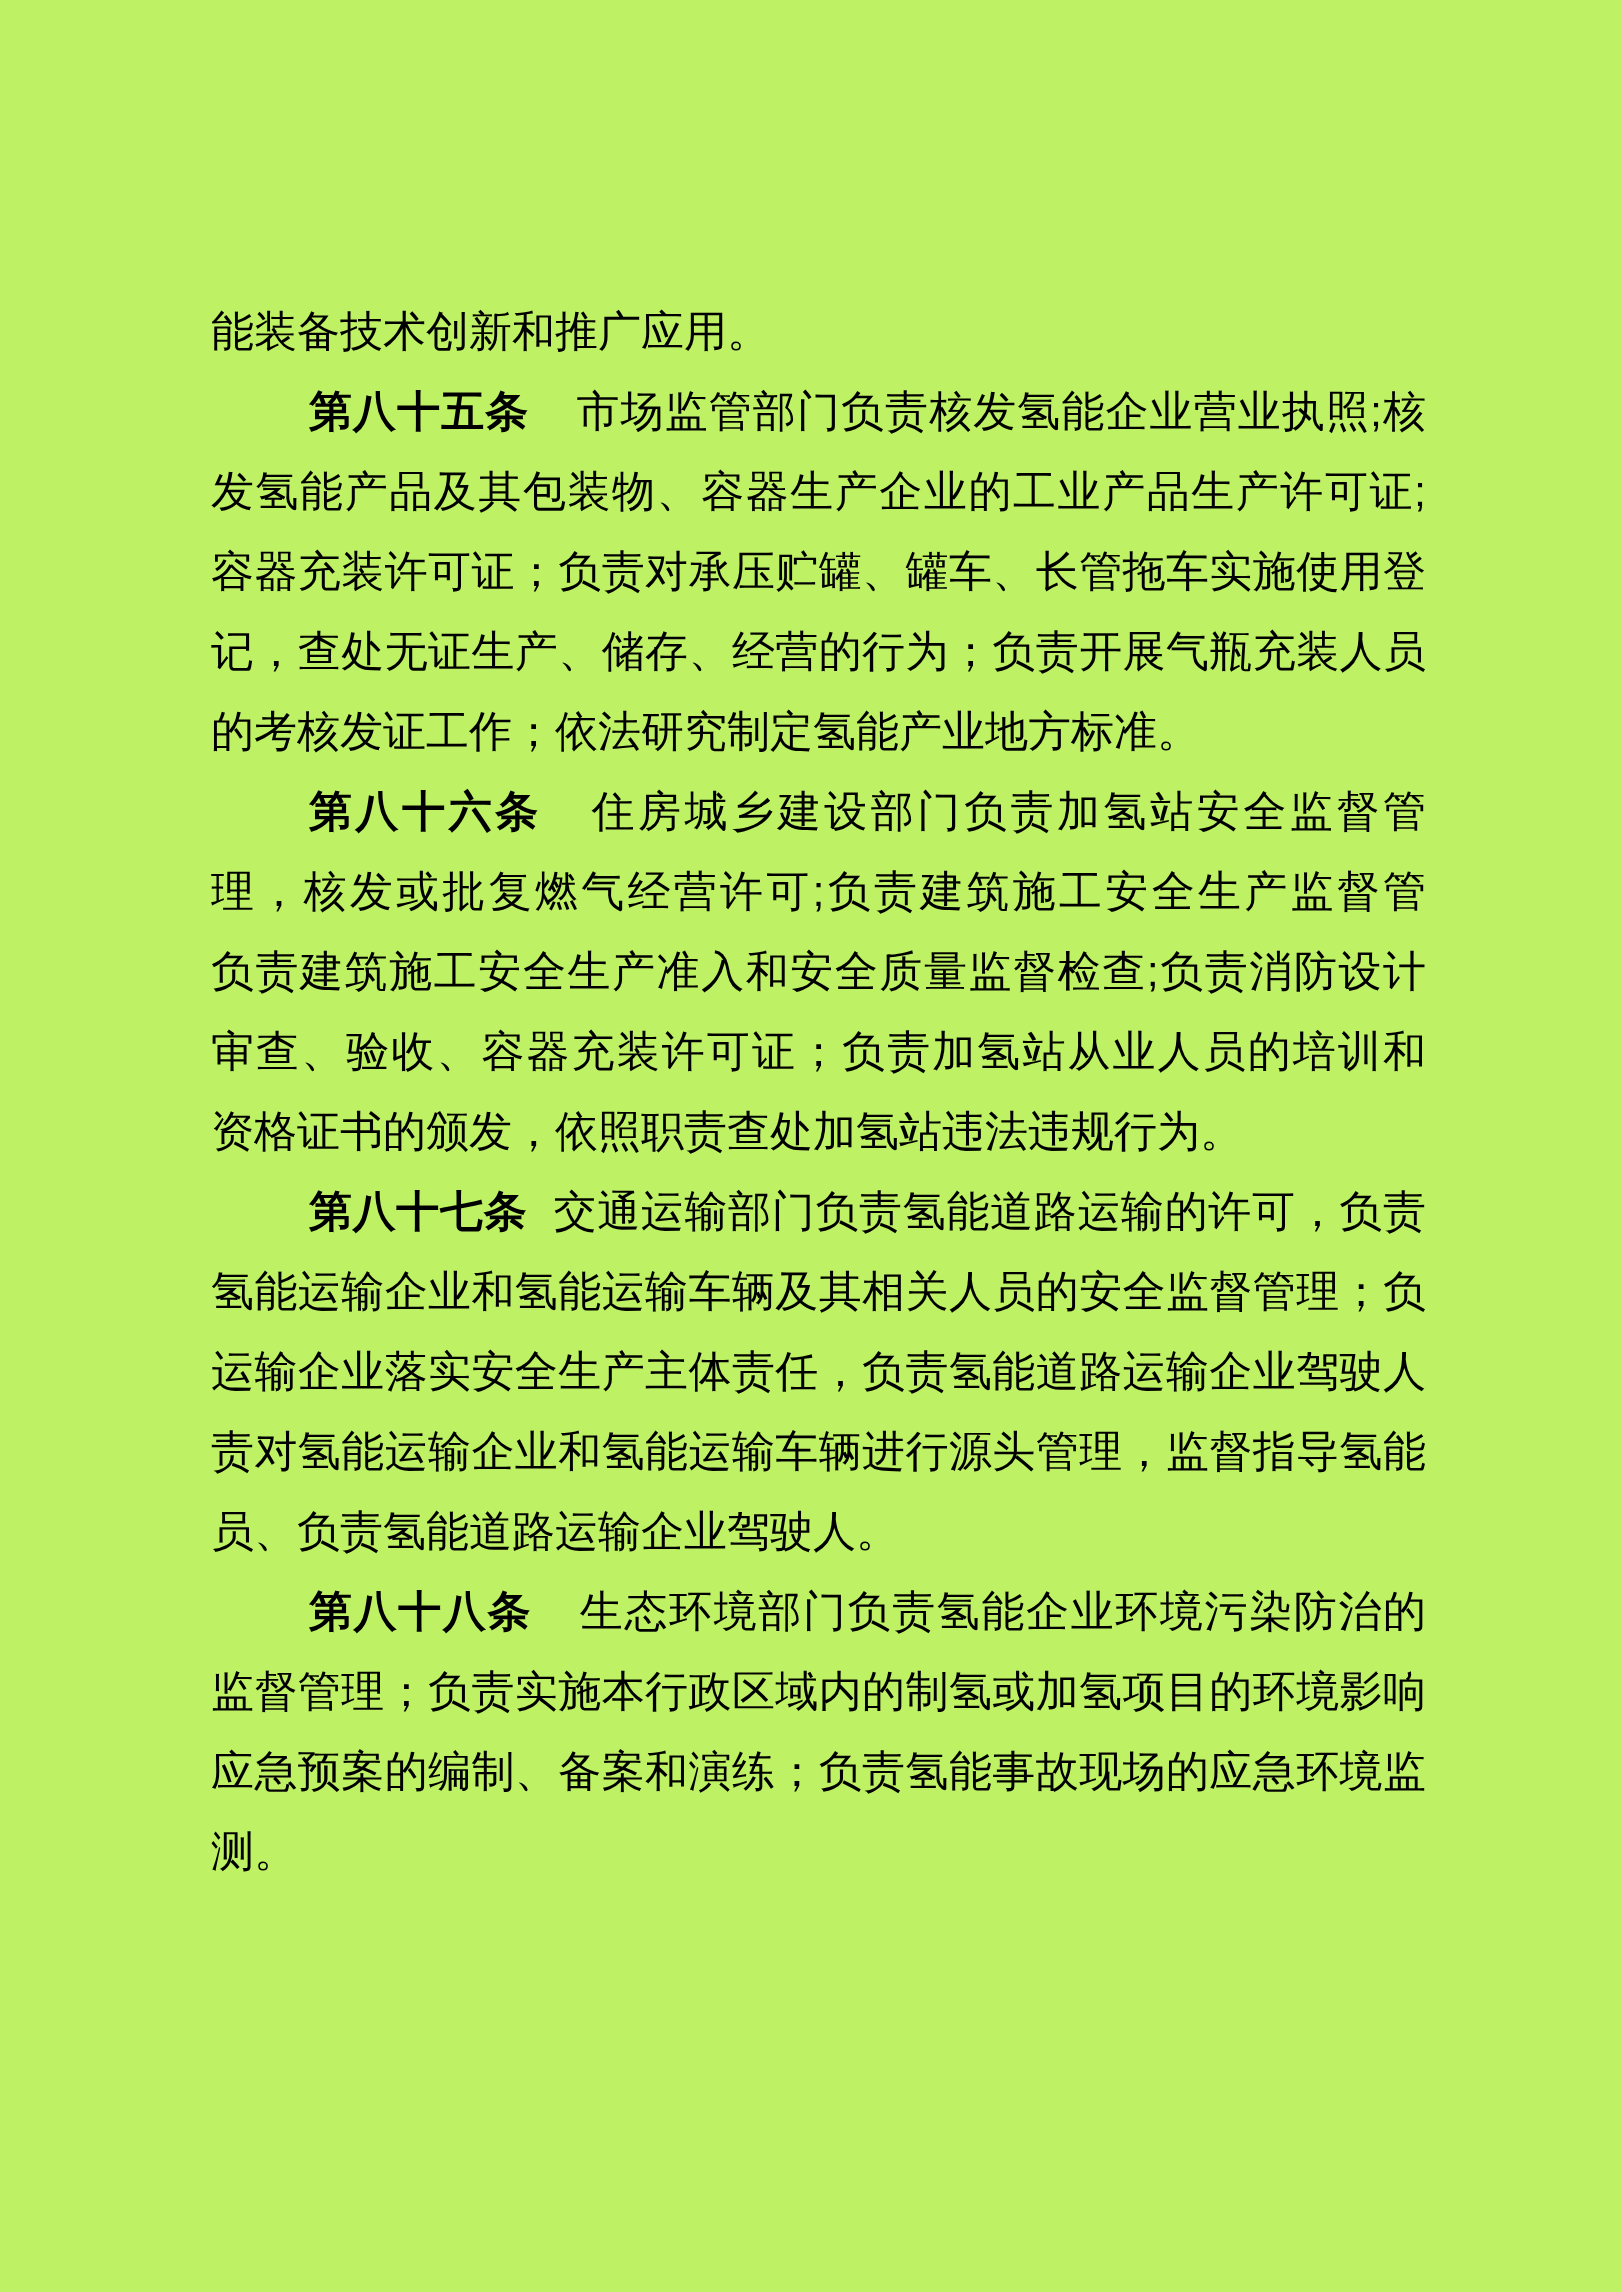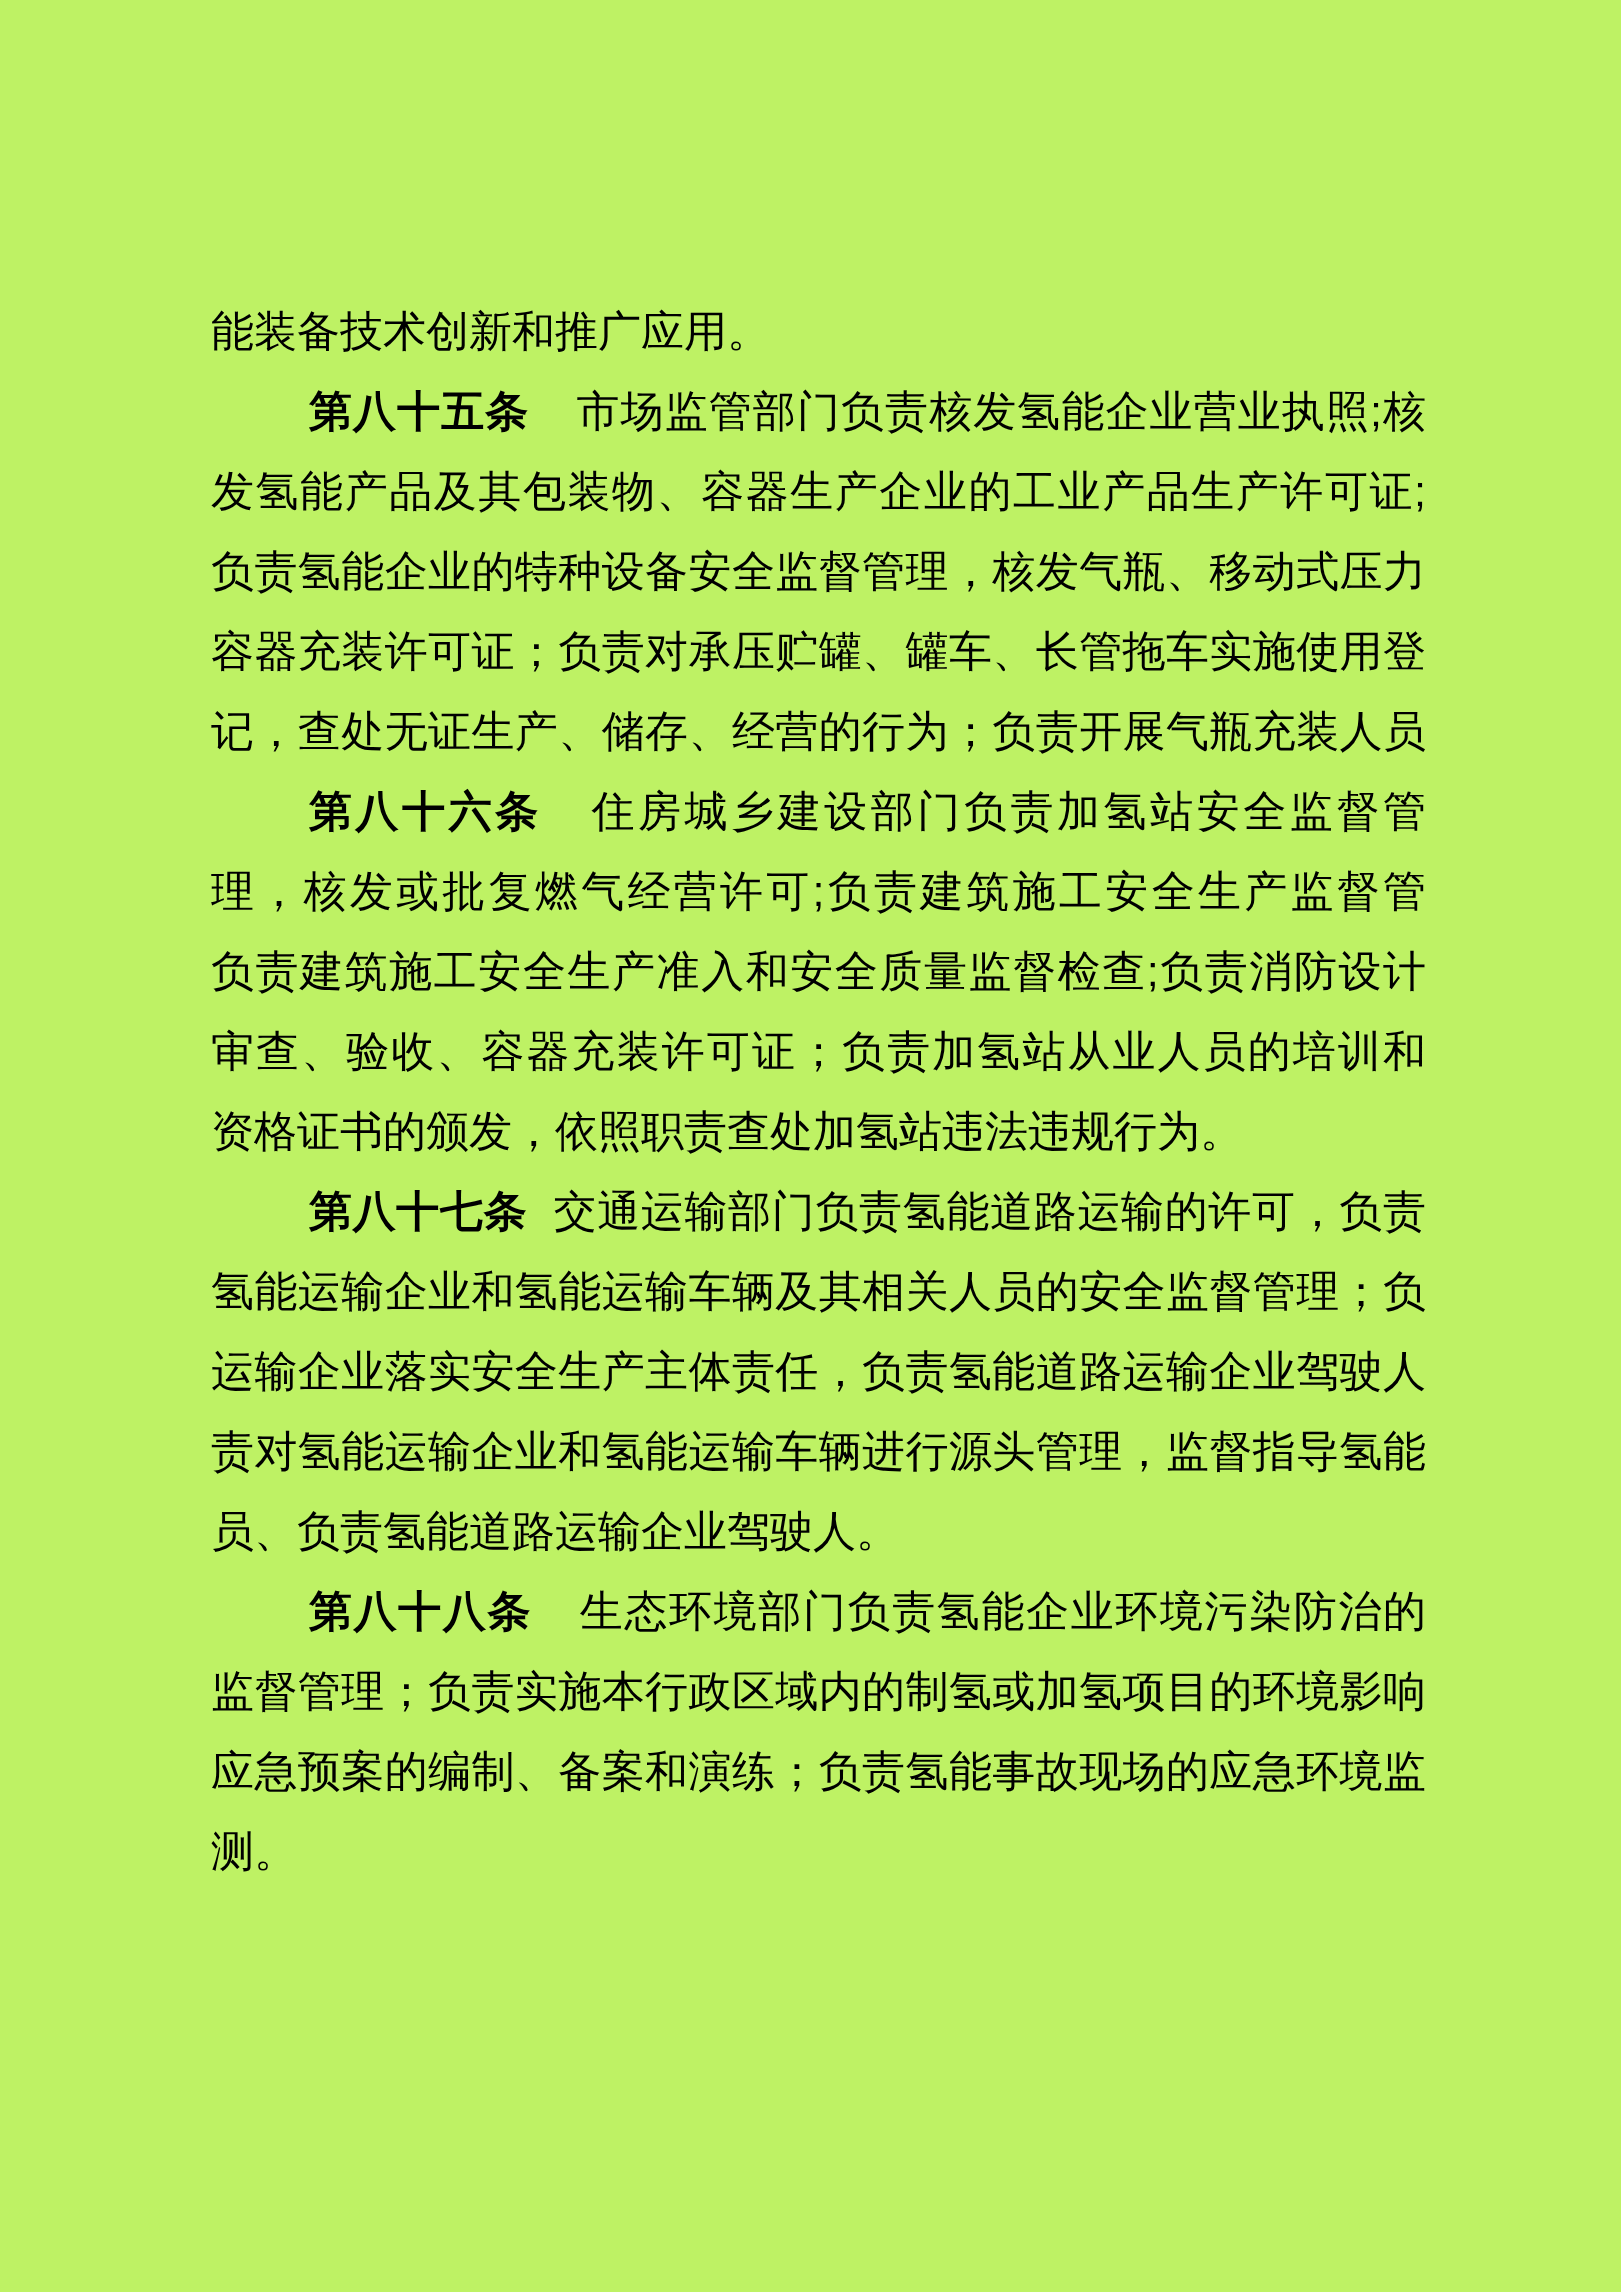--- a/index.html
+++ b/index.html
@@ -51,23 +51,23 @@
   .gap-narrow { width: 25.5px; }
 </style>
 </head>
 <body>
 
 <div class="page">
   <div class="text-block" id="text-block" style="color: rgb(0, 0, 0);">
       <div class="line"><span>能装备技术创新和推广应用。</span></div>
       <div class="line justify indent"><span class="article">第八十五条</span><span class="gap gap-wide"></span><span>市场监管部门负责核发氢能企业营业执照;核</span></div>
       <div class="line justify"><span>发氢能产品及其包装物、容器生产企业的工业产品生产许可证;</span></div>
-      <div class="line justify"><span>负责氢能企业的特种设备安全监督管理，核发气瓶、移动式压力</span></div>
       <div class="line justify"><span>容器充装许可证；负责对承压贮罐、罐车、长管拖车实施使用登</span></div>
       <div class="line justify"><span>记，查处无证生产、储存、经营的行为；负责开展气瓶充装人员</span></div>
+      <div class="line"><span>的考核发证工作；依法研究制定氢能产业地方标准。</span></div>
       <div class="line justify indent"><span class="article">第八十六条</span><span class="gap gap-wide"></span><span>住房城乡建设部门负责加氢站安全监督管</span></div>
       <div class="line justify"><span>理，核发或批复燃气经营许可;负责建筑施工安全生产监督管理，</span></div>
       <div class="line justify"><span>负责建筑施工安全生产准入和安全质量监督检查;负责消防设计</span></div>
       <div class="line justify"><span>审查、验收、容器充装许可证；负责加氢站从业人员的培训和</span></div>
       <div class="line"><span>资格证书的颁发，依照职责查处加氢站违法违规行为。</span></div>
       <div class="line justify indent"><span class="article">第八十七条</span><span class="gap gap-narrow"></span><span>交通运输部门负责氢能道路运输的许可，负责</span></div>
       <div class="line justify"><span>氢能运输企业和氢能运输车辆及其相关人员的安全监督管理；负</span></div>
       <div class="line justify"><span>运输企业落实安全生产主体责任，负责氢能道路运输企业驾驶人</span></div>
       <div class="line justify"><span>责对氢能运输企业和氢能运输车辆进行源头管理，监督指导氢能</span></div>
       <div class="line"><span>员、负责氢能道路运输企业驾驶人。</span></div>

